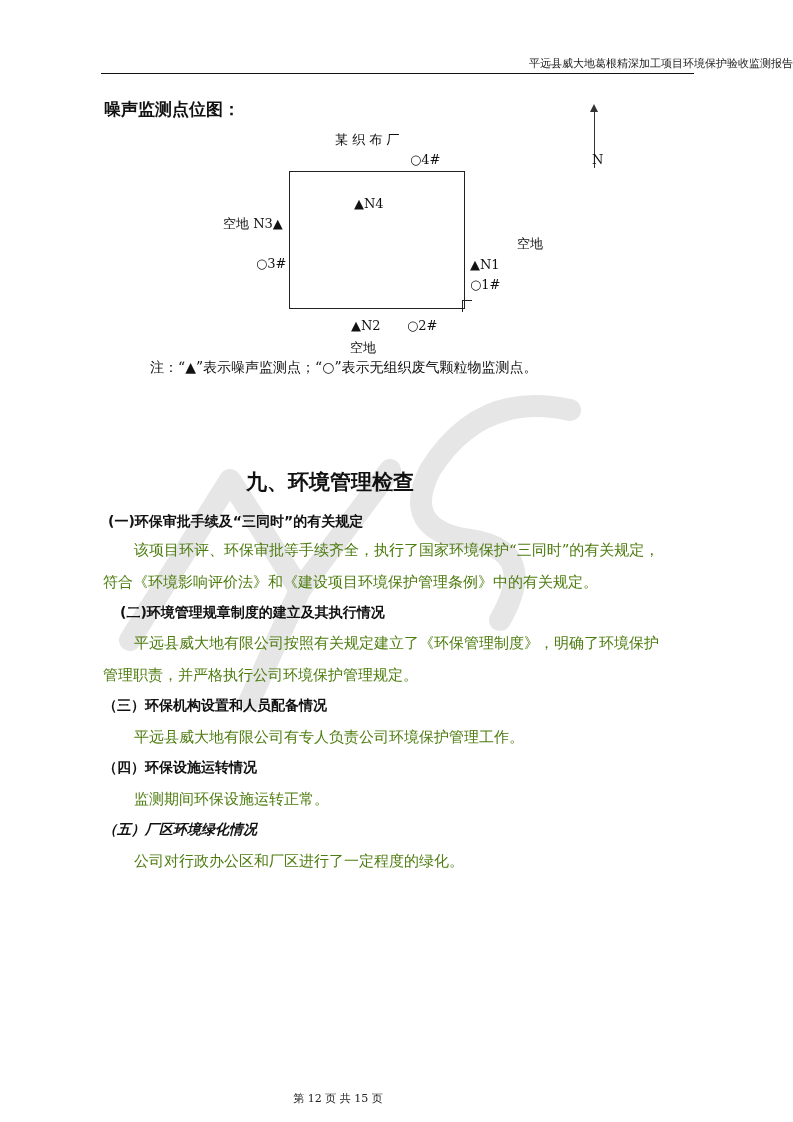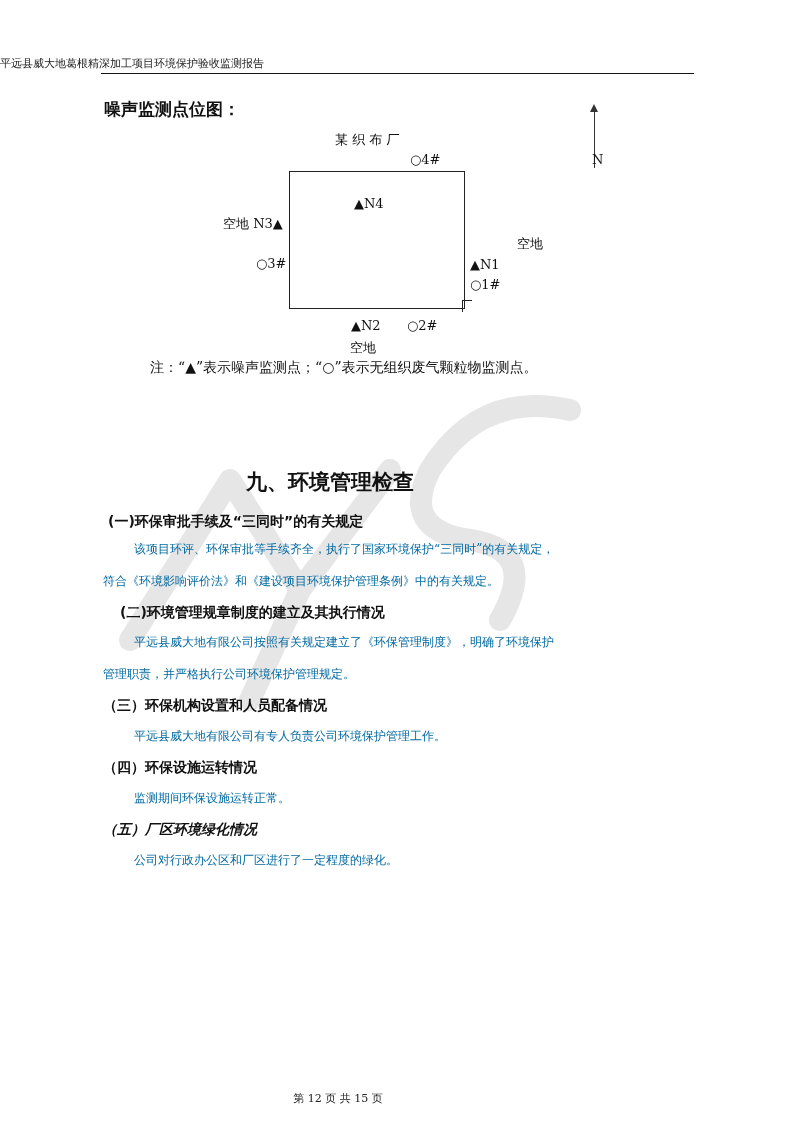--- a/index.html
+++ b/index.html
@@ -1,32 +1,32 @@
 <!DOCTYPE html>
 <html><head>
   <meta charset="utf-8">
   <style>
     html, body { margin: 0; padding: 0; background: #ffffff; }
     body { width: 793px; height: 1122px; position: relative; overflow: hidden;
       font-family: "DejaVu Serif", "Liberation Serif", serif; color: #111; }
     .abs { position: absolute; white-space: nowrap; }
-    .header-title { left: 0; width: 793px; top: 56px; text-align: left; font-size: 11px; color: #222; }
+    .header-title { left: 0; width: 793px; top: 56px; text-align: right; font-size: 11px; color: #222; }
     .header-rule { left: 101px; width: 593px; top: 73px; height: 0; border-top: 1.5px solid #111; }
     .diagram-title { left: 104px; top: 98px; font-size: 17px; font-weight: bold; font-family: "DejaVu Sans", sans-serif; }
     .lbl { font-size: 13px; }
     .site-box { left: 289px; top: 171px; width: 174px; height: 136px; border: 1.5px solid #222; }
     .tick { left: 462px; top: 300px; width: 10px; border-top: 1.5px solid #222; }
     .tick2 { left: 462px; top: 300px; height: 12px; border-left: 1.5px solid #222; }
     .north-line { left: 594px; top: 110px; height: 58px; border-left: 1.5px solid #333; }
     .north-head { left: 590px; top: 104px; width: 0; height: 0; border-left: 4px solid transparent; border-right: 4px solid transparent; border-bottom: 8px solid #333; }
     .north-label { left: 592px; top: 152px; font-size: 13px; }
     .note { left: 150px; top: 359px; font-size: 14px; }
     .section-title { left: 0; width: 660px; top: 468px; text-align: center; font-size: 21px; font-weight: bold; font-family: "DejaVu Sans", sans-serif; }
     .h2 { left: 108px; font-size: 14px; font-weight: bold; font-family: "DejaVu Sans", sans-serif; }
-    .p { font-size: 12px; color: #0369a1; }
+    .p { font-size: 15px; color: #4d7c0f; }
     .footer { left: 0; width: 676px; top: 1043px; text-align: center; font-size: 11px; color: #222; margin-top: 48px; }
     .watermark { left: 0; top: 0; width: 793px; height: 1122px; pointer-events: none; }
   </style>
 </head>
 <body>
 
 <svg class="abs watermark" viewBox="0 0 793 1122">
   <g fill="none" stroke="#e6e6e6" stroke-width="22" stroke-linecap="round" stroke-linejoin="round">
     <path d="M130 640 L230 480 L300 590 L390 470"></path>
     <path d="M300 590 L250 700"></path>

